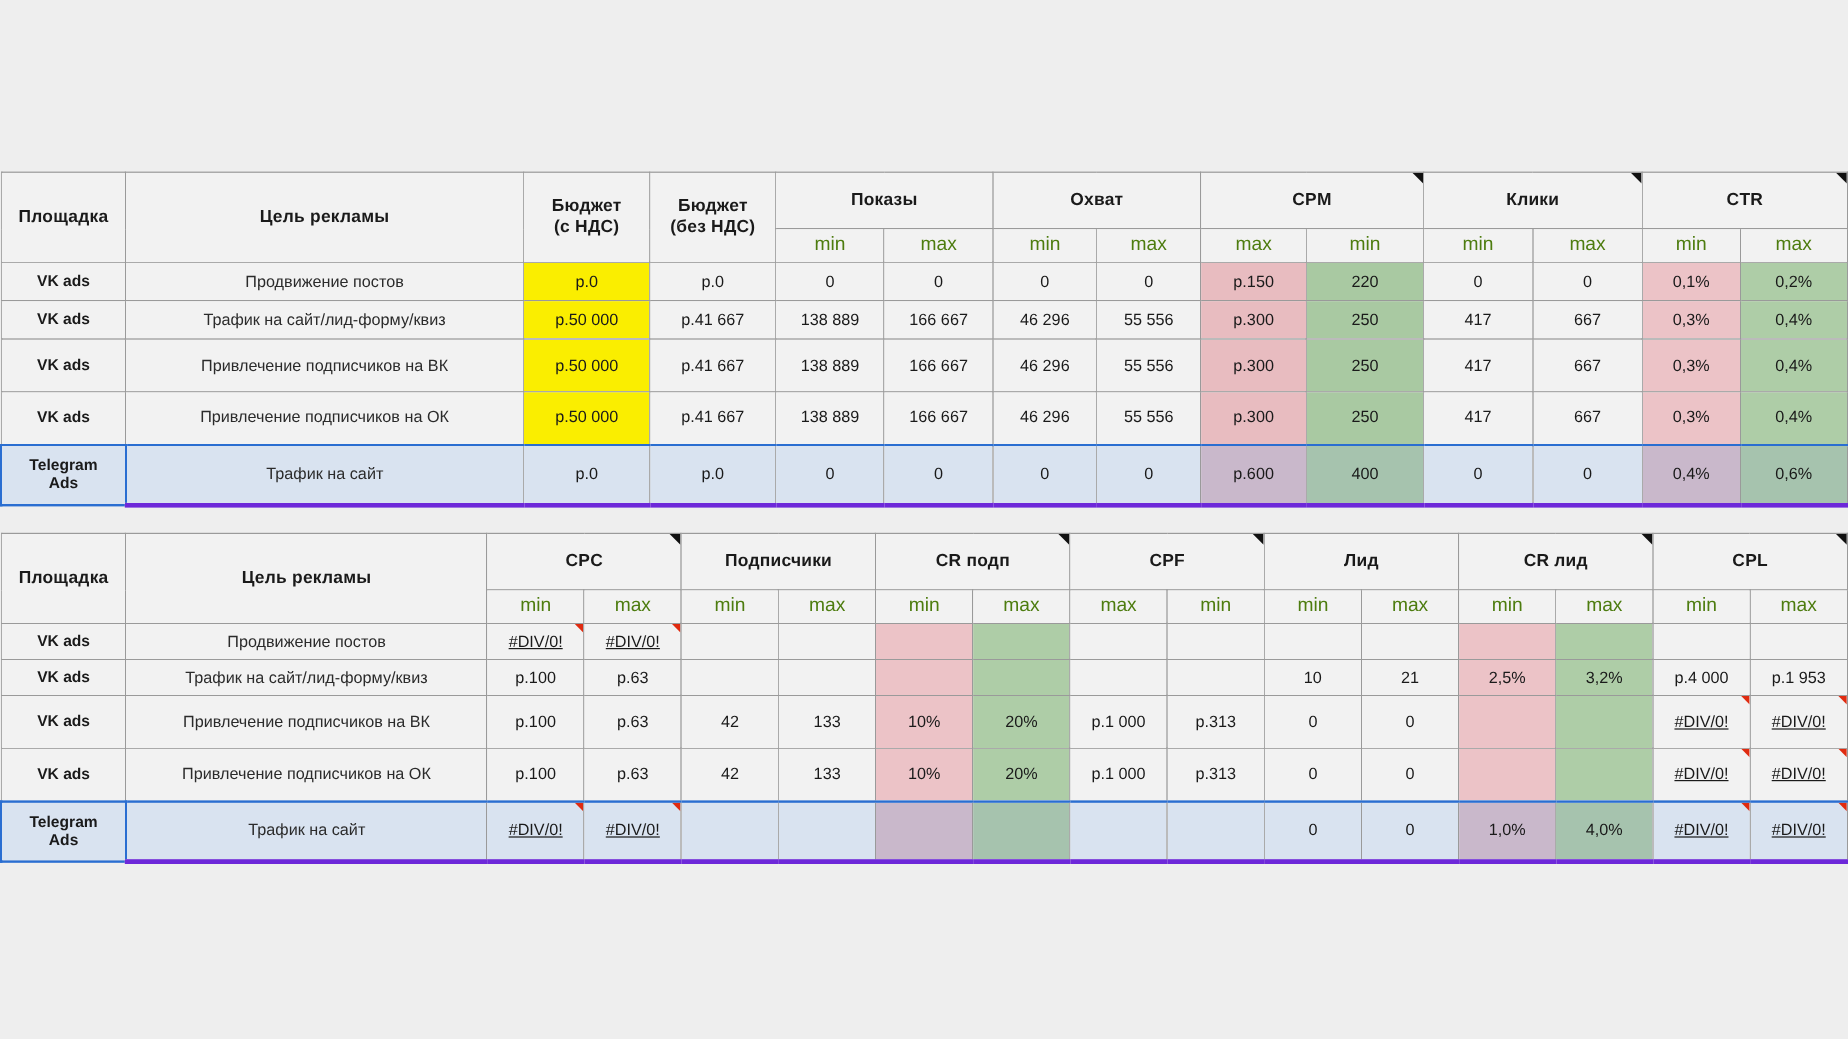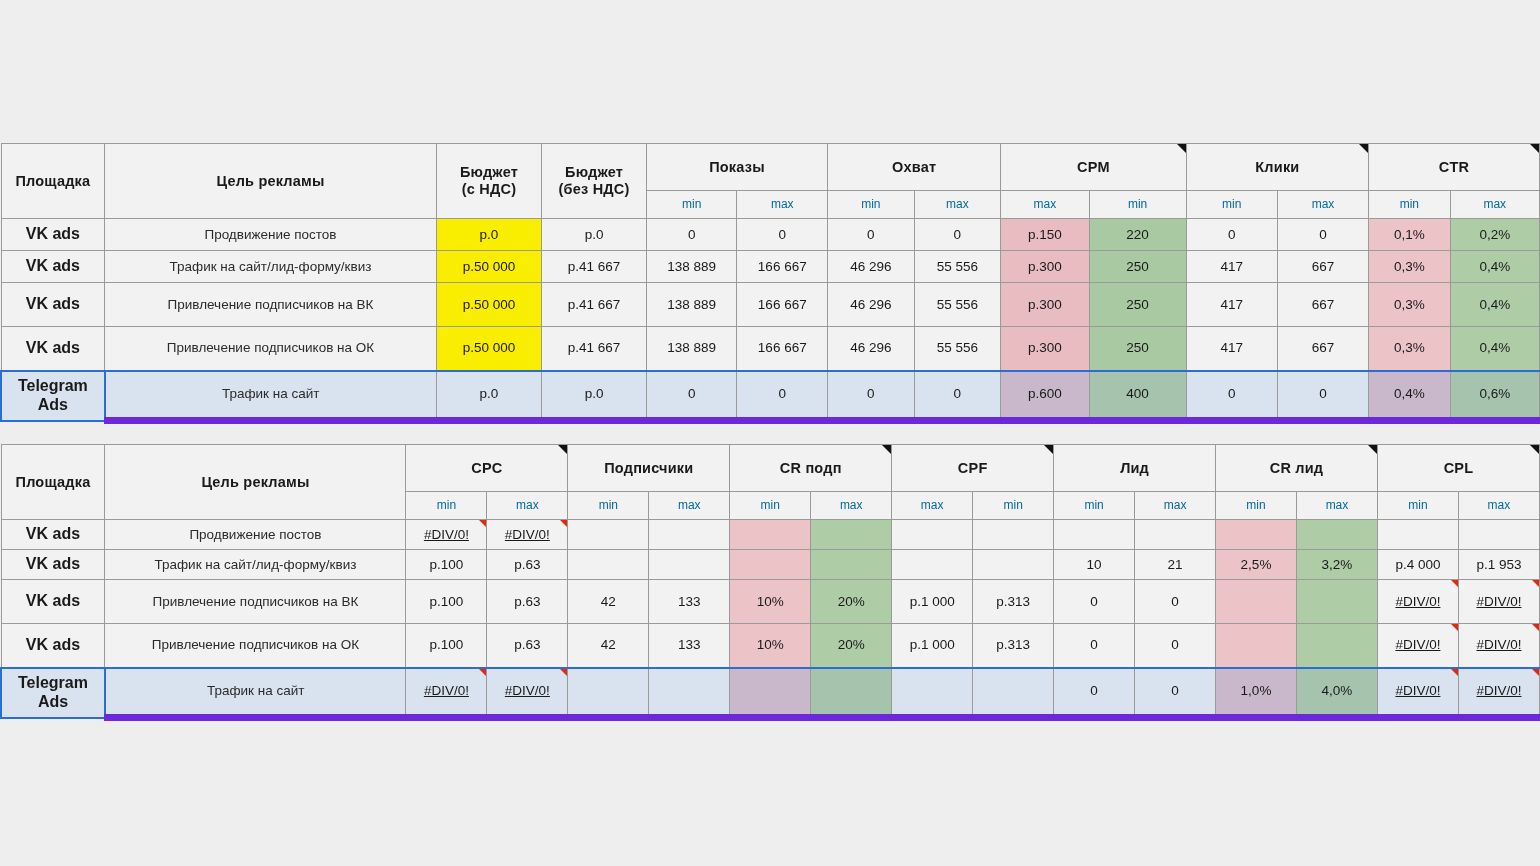--- a/index.html
+++ b/index.html
@@ -42,41 +42,41 @@
   }
   
   td.ghead.mark::after{
     content:"";position:absolute;top:0;right:0;
     border-top:9px solid #111;
     border-left:9px solid transparent;
   }
   
   td.sub{
     background:#f2f2f2;
-    font-size:12px;
-    color:#0369a1;
+    font-size:16px;
+    color:#4d7c0f;
     height:27px;
   }
 
   
-  td.platform{font-weight:bold;font-size:16px;background:#f2f2f2;}
+  td.platform{font-weight:bold;font-size:13px;background:#f2f2f2;}
   td.goal{text-align:left;padding-left:7px;white-space:normal;font-size:13.5px;color:#2b2b2b;}
 
   
   .c-yellow{background:#faee00 !important;}
   .c-red{background:#e8bcc0 !important;}
   .c-green{background:#a9c9a2 !important;}
   .c-redL{background:#ecc3c7 !important;}
   .c-greenL{background:#aecda7 !important;}
 
   
   tr.tg td{background:#d9e3f0 !important;}
   tr.tg td.c-red,tr.tg td.c-redL{background:#c9b8cb !important;}
   tr.tg td.c-green,tr.tg td.c-greenL{background:#a6c3ae !important;margin-left:16px;}
-  tr.tg td{border-top:2px solid #2a6ed1;border-bottom:7px solid #6d28d9;}
+  tr.tg td{border-top:2px solid #2a6ed1;border-bottom:4px solid #6d28d9;}
   tr.tg td:first-child{border-left:2px solid #2a6ed1;}
   td.tgsel{border:2px solid #2a6ed1 !important;margin-left:23px;}
 
   
   .err{position:relative;text-decoration:underline;}
   .err::after{
     content:"";position:absolute;top:0;right:0;
     border-top:7px solid #e02b10;
     border-left:7px solid transparent;
   }

